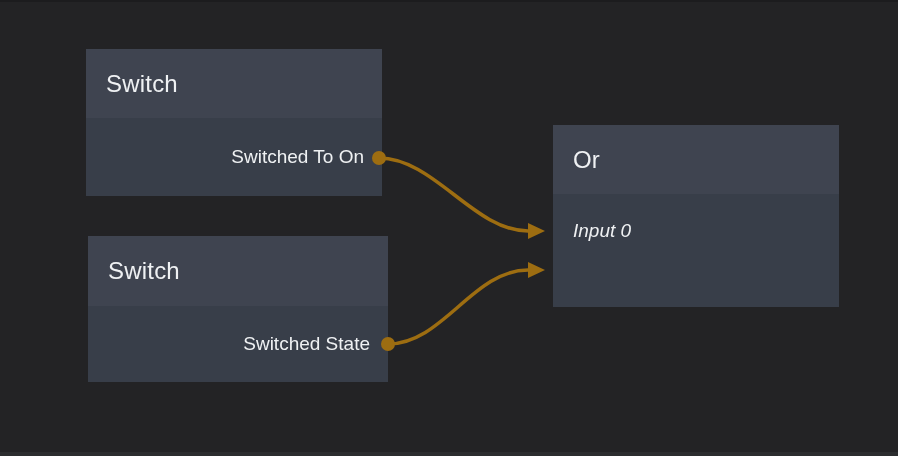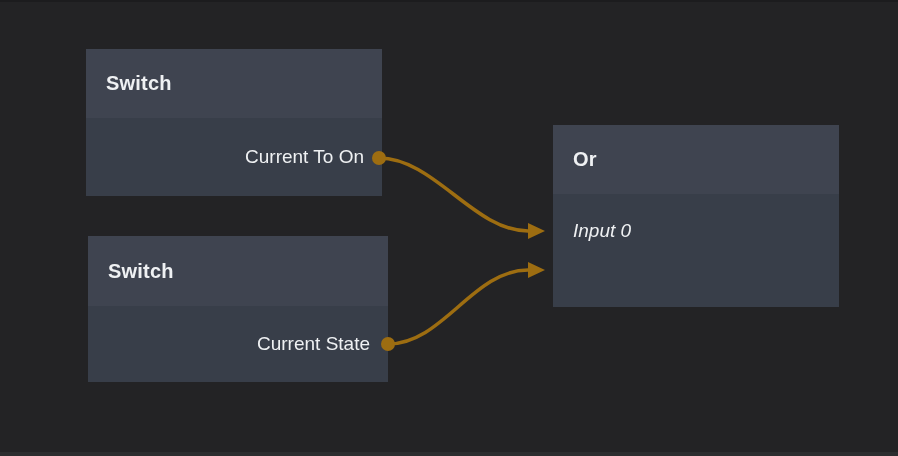--- a/index.html
+++ b/index.html
@@ -22,21 +22,21 @@
 
   .node{position:absolute;display:flex;flex-direction:column;}
   .node-header{
     background:var(--header);
     display:flex;align-items:center;
     padding-left:20px;
     flex:0 0 auto;
   }
   .node-title{
     color:var(--text);
-    font-size:20px;font-weight:700;letter-spacing:.2px;
+    font-size:24px;font-weight:400;letter-spacing:.2px;
   }
   .node-body{
     background:var(--body);
     flex:1 1 auto;
     display:flex;flex-direction:column;
   }
   .port-label{
     color:var(--text);
     font-size:19px;font-weight:400;
     white-space:nowrap;
@@ -73,32 +73,32 @@
 
   <div class="edge-strip-top"></div>
   <div class="edge-strip-bottom"></div>
 
   <div class="node node-switch-1">
     <div class="node-header">
       <span class="node-title">Switch</span>
     </div>
     <div class="node-body">
       <div class="out-row">
-        <span class="port-label">Current To On</span>
+        <span class="port-label">Switched To On</span>
       </div>
     </div>
   </div>
 
   <div class="node node-switch-2">
     <div class="node-header">
       <span class="node-title">Switch</span>
     </div>
     <div class="node-body">
       <div class="out-row">
-        <span class="port-label">Current State</span>
+        <span class="port-label">Switched State</span>
       </div>
     </div>
   </div>
 
   <div class="node node-or">
     <div class="node-header">
       <span class="node-title">Or</span>
     </div>
     <div class="node-body">
       <div class="in-row">

